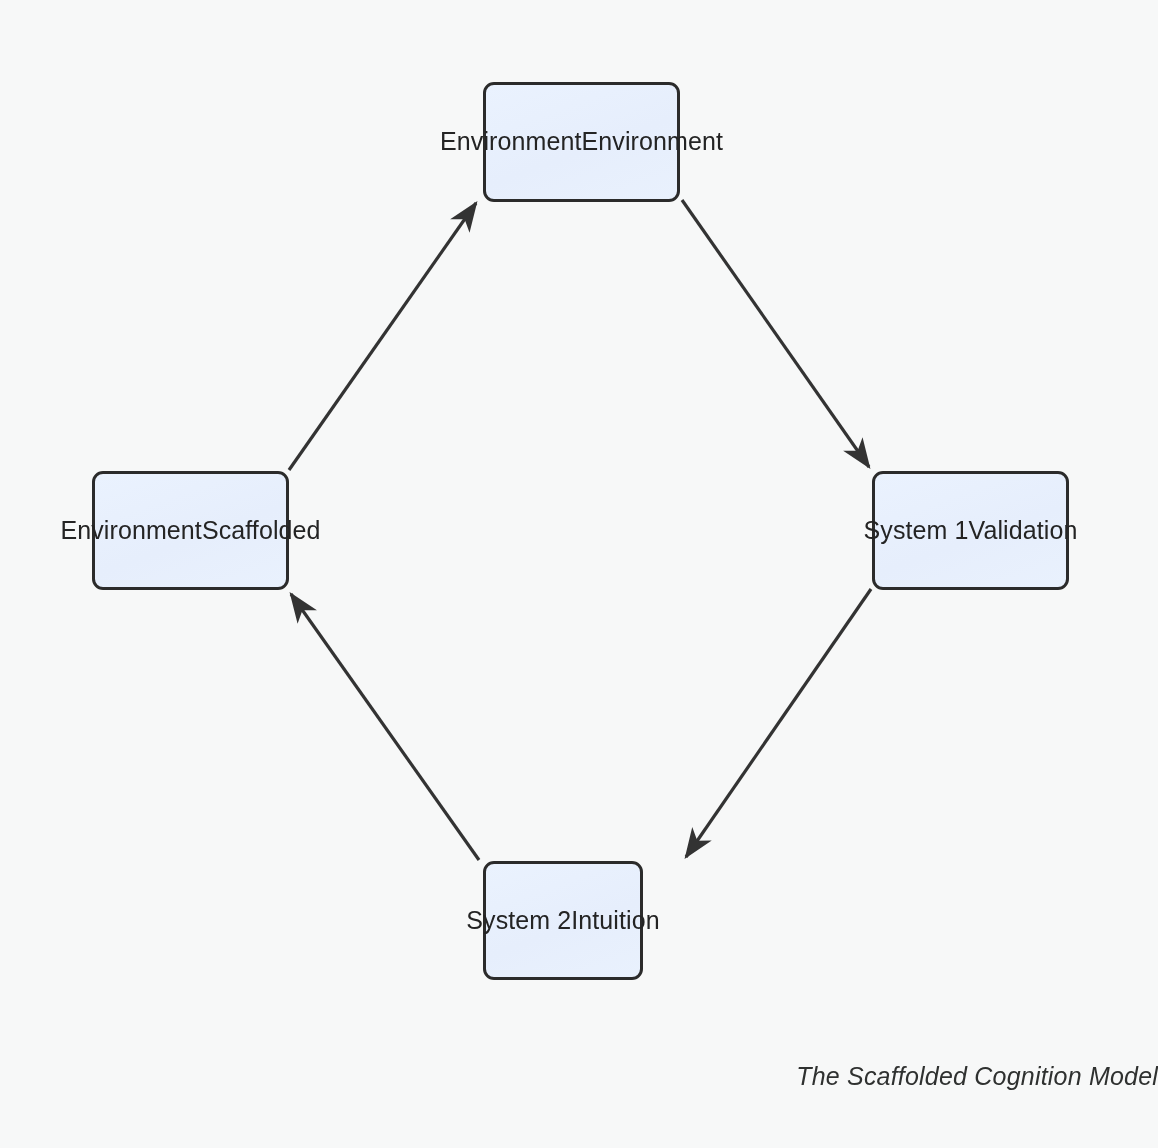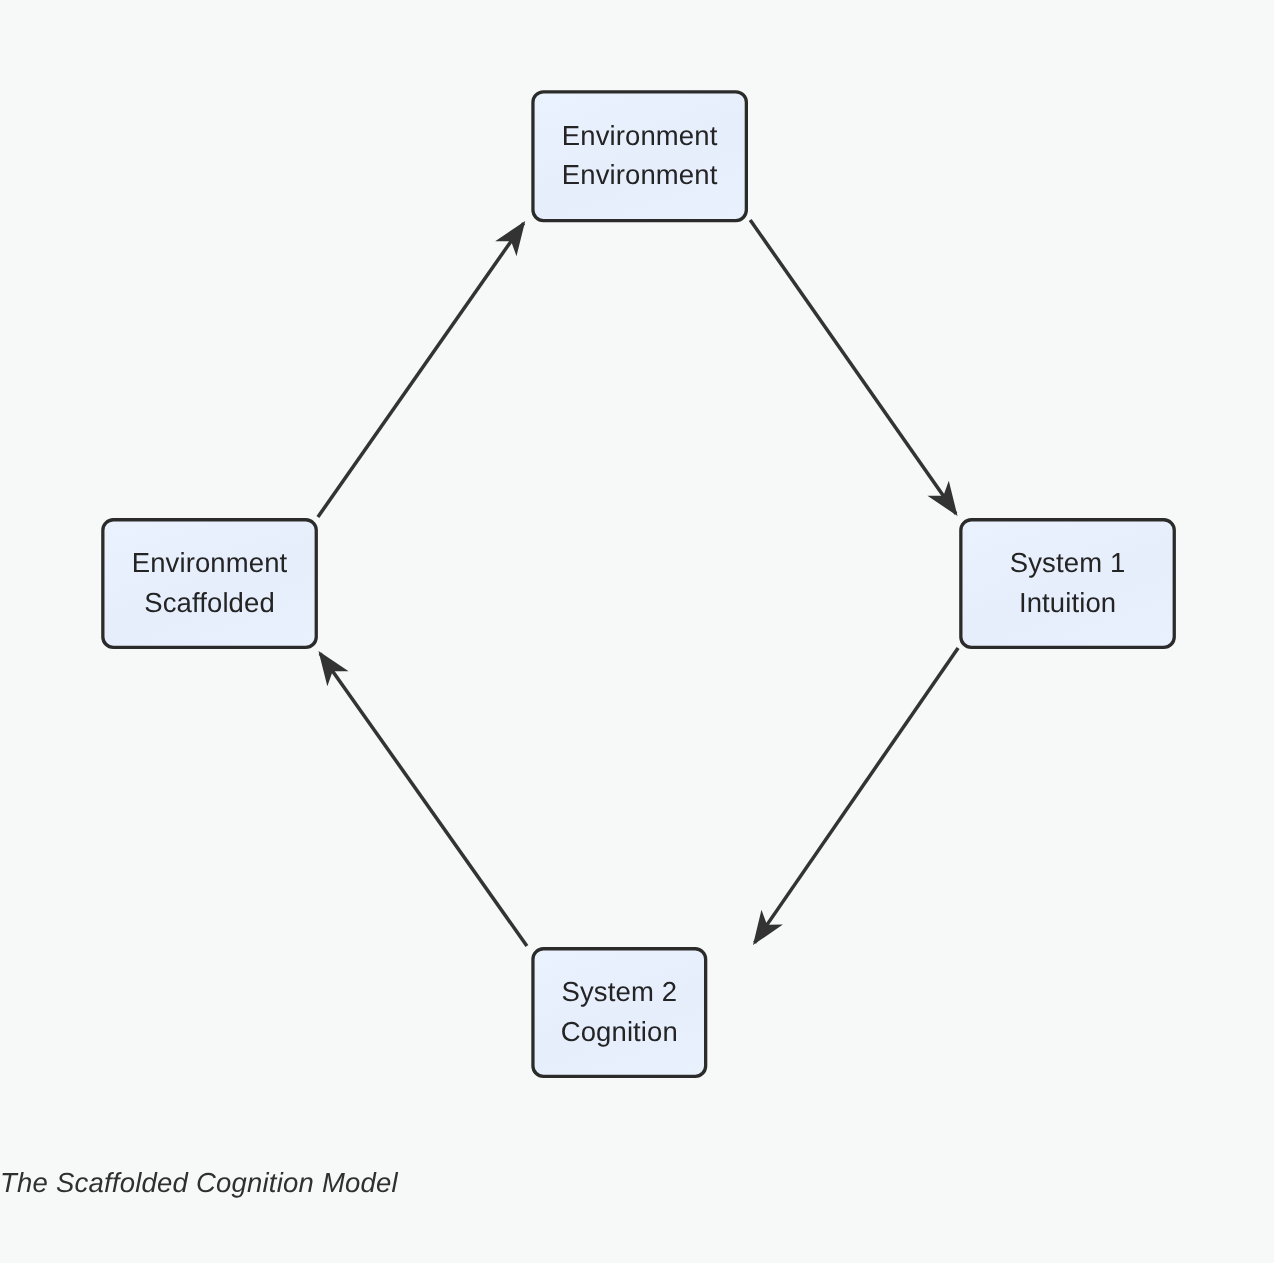--- a/index.html
+++ b/index.html
@@ -25,21 +25,21 @@
     width: 1158px;
     height: 1148px;
   }
   .node {
     position: absolute;
     box-sizing: border-box;
     border: 3px solid #2b2b2b;
     border-radius: 11px;
     background: linear-gradient(160deg, #eaf2fe 0%, #e6eefc 55%, #e9f1fd 100%);
     display: flex;
-    flex-direction: column;
+    flex-direction: row;
     align-items: center;
     justify-content: center;
     color: #242424;
     font-size: 25px;
     line-height: 1.42;
     letter-spacing: 0.1px;
     white-space: nowrap;
   }
   .node-line {
     display: block;
@@ -54,21 +54,21 @@
     left: 483px;  top: 861px; width: 160px; height: 119px;
   }
   #node-environment-validation {
     left: 92px;   top: 471px; width: 197px; height: 119px;
   }
   #diagram-caption {
     position: absolute;
     left: 0;
     top: 1062px;
     width: 1158px;
-    text-align: left;
+    text-align: right;
     font-size: 25px;
     font-style: italic;
     color: #2f3130;
     letter-spacing: 0.2px;
   }
 </style>
 </head>
 <body>
 
 <div id="canvas">
@@ -89,26 +89,26 @@
     <line x1="289" y1="470" x2="476" y2="203" stroke="#333333" stroke-width="3.2" marker-end="url(#arrowhead)"></line>
   </svg>
 
   <div class="node" id="node-environment-competencies">
     <span class="node-line">Environment</span>
     <span class="node-line">Environment</span>
   </div>
 
   <div class="node" id="node-system-1-intuition">
     <span class="node-line">System 1</span>
-    <span class="node-line">Intuition</span>
+    <span class="node-line">Validation</span>
   </div>
 
   <div class="node" id="node-system-2-analysis">
     <span class="node-line">System 2</span>
-    <span class="node-line">Cognition</span>
+    <span class="node-line">Intuition</span>
   </div>
 
   <div class="node" id="node-environment-validation">
     <span class="node-line">Environment</span>
     <span class="node-line">Scaffolded</span>
   </div>
 
   <div id="diagram-caption">The Scaffolded Cognition Model</div>
 
 </div>

